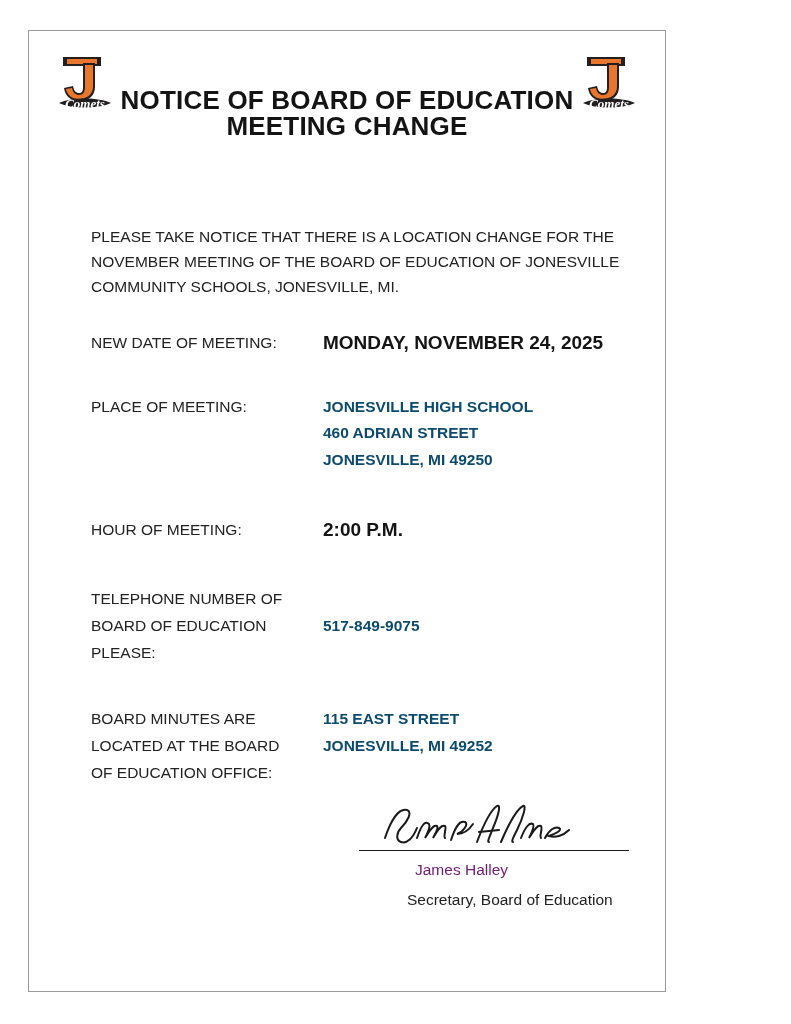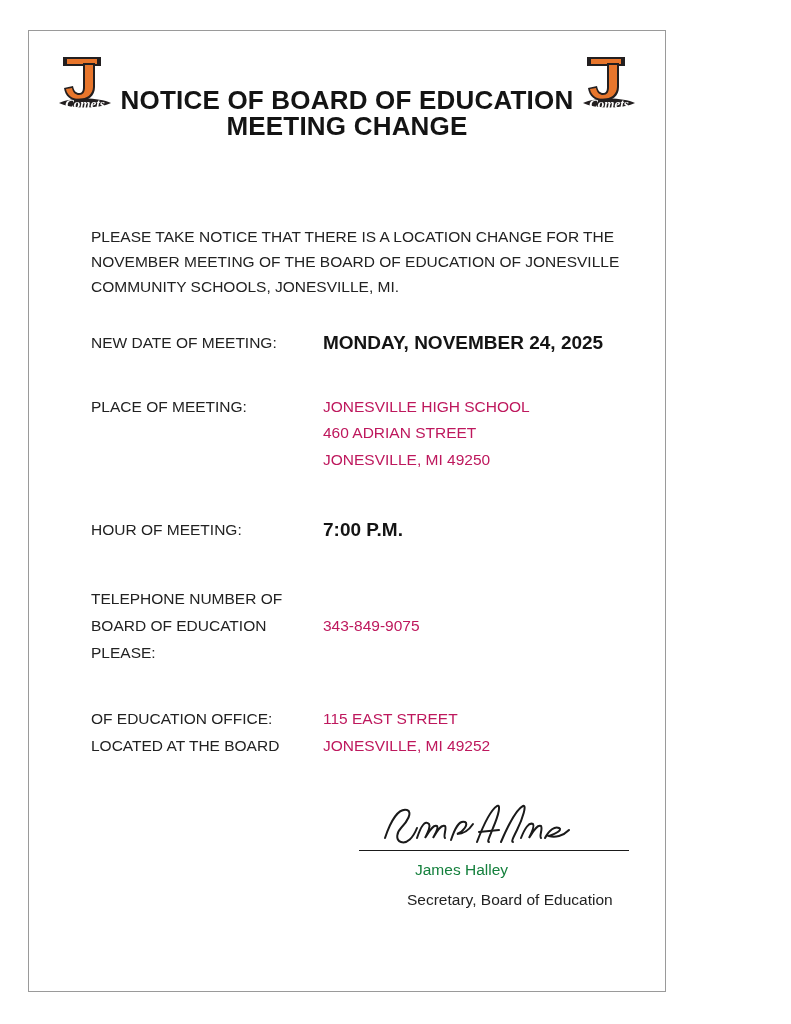--- a/index.html
+++ b/index.html
@@ -100,23 +100,23 @@
     flex: 0 0 232px;
   }
   .group .label-col div {
     font-size: 15.5px;
     line-height: 1.72;
     color: #222222;
   }
   .group .value-col { flex: 1; }
   .group .value-col div {
     font-size: 15.5px;
-    font-weight: normal;
-    line-height: 1.72;
-    color: #be185d;
+    font-weight: bold;
+    line-height: 1.72;
+    color: #0c4a6e;
   }
   .value-offset-1 { margin-top: 26.6px; }
 
   
   .signature-block {
     position: absolute;
     left: 330px;
     top: 795px;
     width: 330px;
   }
@@ -132,21 +132,21 @@
     left: 0;
     top: 24px;
     width: 270px;
     border-bottom: 1.5px solid #1a1a1a;
   }
   .sig-name {
     position: absolute;
     left: 56px;
     top: 35px;
     font-size: 15.5px;
-    color: #15803d;
+    color: #701a75;
   }
   .sig-title {
     position: absolute;
     left: 48px;
     top: 65px;
     font-size: 15.5px;
     color: #222222;
   }
 </style>
 </head>
@@ -204,42 +204,43 @@
         <div>JONESVILLE HIGH SCHOOL</div>
         <div>460 ADRIAN STREET</div>
         <div>JONESVILLE, MI 49250</div>
       </div>
     </div>
 
     <div class="spacer-38"></div>
 
     <div class="row">
       <div class="label">HOUR OF MEETING:</div>
-      <div class="value">7:00 P.M.</div>
+      <div class="value">2:00 P.M.</div>
     </div>
 
     <div class="spacer-38"></div>
 
     <div class="group">
       <div class="label-col">
         <div>TELEPHONE NUMBER OF</div>
         <div>BOARD OF EDUCATION</div>
         <div>PLEASE:</div>
       </div>
       <div class="value-col">
-        <div class="value-offset-1">343-849-9075</div>
+        <div class="value-offset-1">517-849-9075</div>
       </div>
     </div>
 
     <div class="spacer-38"></div>
 
     <div class="group">
       <div class="label-col">
+        <div>BOARD MINUTES ARE</div>
+        <div>LOCATED AT THE BOARD</div>
         <div>OF EDUCATION OFFICE:</div>
-        <div>LOCATED AT THE BOARD</div>
       </div>
       <div class="value-col">
         <div>115 EAST STREET</div>
         <div>JONESVILLE, MI 49252</div>
       </div>
     </div>
 
   </div>
 
   <div class="signature-block">

